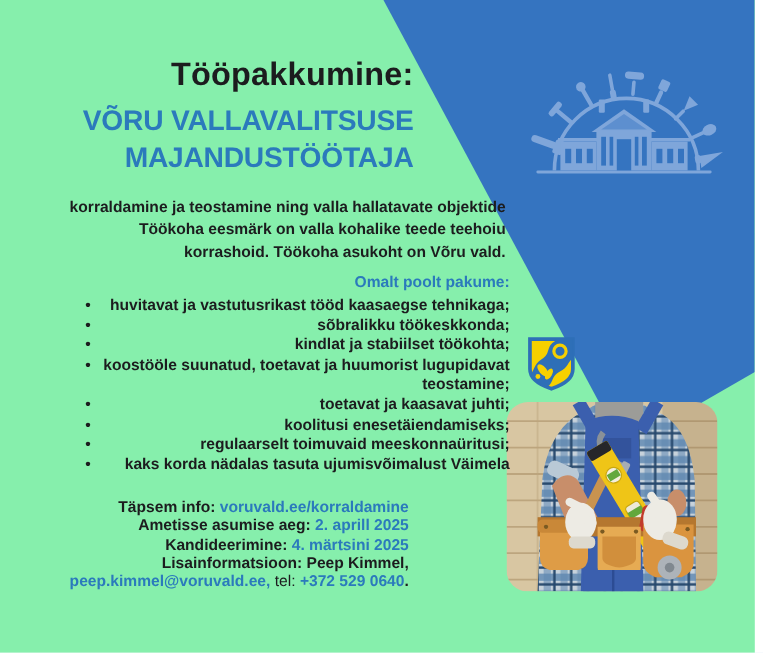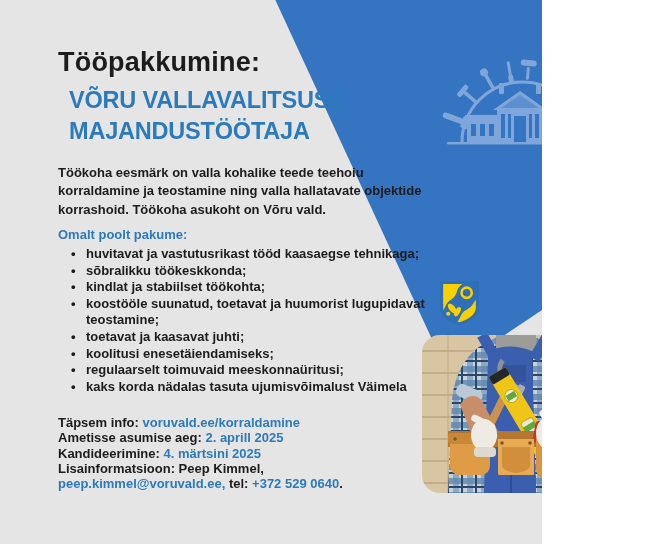--- a/index.html
+++ b/index.html
@@ -1,18 +1,18 @@
 <!DOCTYPE html>
 <html><head>
 <meta charset="utf-8">
 <style>
   html,body{margin:0;padding:0;background:#ffffff;}
   .poster{
-    position:relative;width:542px;height:544px;background:#e5e5e5;overflow:hidden;
-    font-family:"Liberation Sans", sans-serif;color:#1c1c1e;
+    position:relative;width:629px;height:544px;background:#86efac;overflow:hidden;
+    font-family:"Liberation Sans", sans-serif;color:#1c1c1e;text-align:right;
   }
   
   .blue-band{
     position:absolute;inset:0;background:#3574C0;
     clip-path:polygon(50.8% 0%, 100% 0%, 100% 57%, 82.6% 68.6%);
   }
   .hero-illustration{position:absolute;left:437px;top:56px;width:166px;height:96px;}
   .coat-of-arms{position:absolute;left:439px;top:280px;width:41px;height:47px;}
   .worker-photo{
     position:absolute;left:422px;top:335px;width:176px;height:158px;
@@ -25,21 +25,21 @@
   .intro span{display:block;}
   .offer{position:absolute;left:58px;top:226px;}
   .offer-heading{font-size:13px;font-weight:700;line-height:17px;color:#2B7ABC;margin:0;}
   .offer-list{list-style:none;margin:3px 0 0 0;padding:0;font-size:13px;font-weight:700;line-height:16.6px;}
   .offer-list li{position:relative;padding-left:28px;margin:0;}
   .offer-list li::before{content:"•";position:absolute;left:13px;top:0;color:#1c1c1e;}
   .offer-list li span{display:block;}
   .contact{position:absolute;left:58px;top:415px;font-size:13px;font-weight:700;line-height:15.3px;}
   .contact p{margin:0;}
   .blue-link{color:#2B7ABC;}
-  .reg{font-weight:700;margin-top:44px;}
+  .reg{font-weight:400;margin-top:44px;}
 </style>
 </head>
 <body>
 
 <div class="poster">
 
   <div class="blue-band"></div>
 
   <svg class="hero-illustration" viewBox="0 0 166 96" aria-hidden="true">
     <g fill="#7FA6DA">
@@ -217,22 +217,22 @@
 
   <div class="title-block">
     <h1 class="kicker">Tööpakkumine:</h1>
     <h2 class="headline">
       <div>VÕRU VALLAVALITSUSE</div>
       <div>MAJANDUSTÖÖTAJA</div>
     </h2>
   </div>
 
   <div class="intro">
+    <span>korraldamine ja teostamine ning valla hallatavate objektide</span>
     <span>Töökoha eesmärk on valla kohalike teede teehoiu</span>
-    <span>korraldamine ja teostamine ning valla hallatavate objektide</span>
     <span>korrashoid. Töökoha asukoht on Võru vald.</span>
   </div>
 
   <div class="offer">
     <p class="offer-heading">Omalt poolt pakume:</p>
     <ul class="offer-list">
       <li>
           <span>huvitavat ja vastutusrikast tööd kaasaegse tehnikaga;</span>
           <span></span>
         </li>

